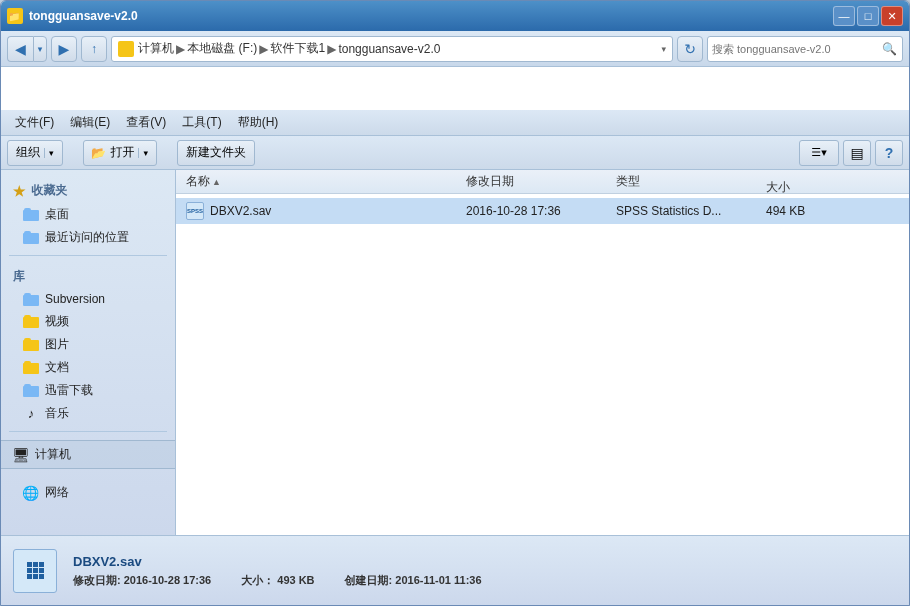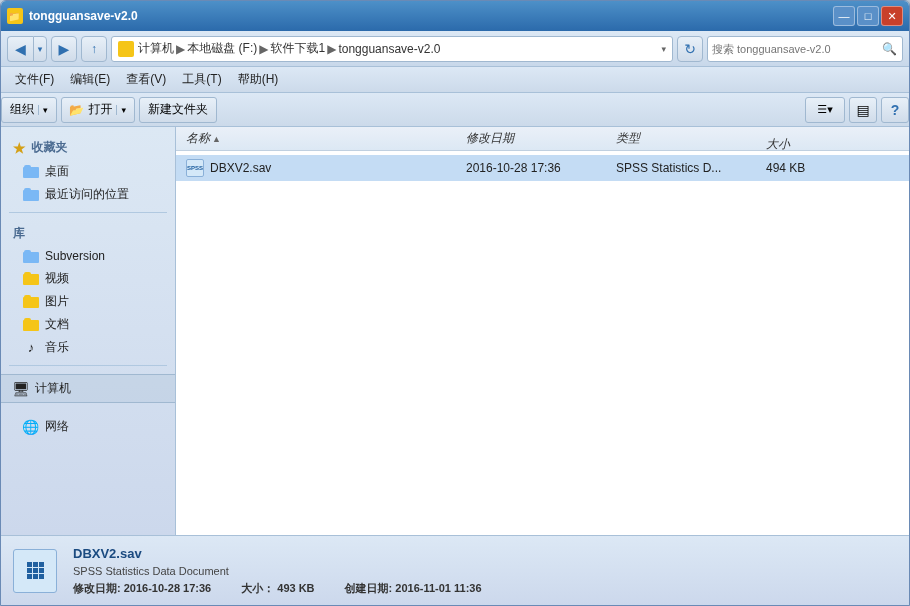--- a/index.html
+++ b/index.html
@@ -187,37 +187,38 @@
 
     
     .menu-bar {
       background: linear-gradient(to bottom, #dce8f5 0%, #ccdaea 100%);
       height: 26px;
       display: flex;
       align-items: center;
       padding: 0 6px;
       border-bottom: 1px solid #a8c0d8;
       flex-shrink: 0;
+      margin-top: 43px;
     }
     .menu-item {
       padding: 2px 8px;
       cursor: pointer;
       font-size: 12px;
       color: #222;
       border-radius: 3px;
     }
 
     
     .toolbar {
       background: linear-gradient(to bottom, #dce8f5 0%, #ccdaea 100%);
       height: 34px;
       display: flex;
       align-items: center;
-      padding: 0 0;
-      gap: 4px;
+      padding: 0 6px;
+      gap: 20px;
       border-bottom: 1px solid #a8c0d8;
       flex-shrink: 0;
     }
     .toolbar-btn {
       height: 26px;
       padding: 0 8px;
       border: 1px solid #a0b8d0;
       border-radius: 3px;
       background: linear-gradient(to bottom, #e8f0f8, #d0dcea);
       display: flex;
@@ -397,21 +398,20 @@
       border-bottom: 1px solid #c0d0e0;
       padding: 0 10px;
       flex-shrink: 0;
     }
     .col-header {
       font-size: 12px;
       color: #333;
       display: flex;
       align-items: center;
       gap: 2px;
-      font-style: italic;
     }
     .col-name { width: 280px; }
     .col-date { width: 150px; }
     .col-type { width: 150px; }
     .col-size { width: 80px; margin-top: 12px; }
     .sort-arrow { font-size: 9px; color: #666; }
 
     
     .file-list {
       flex: 1;
@@ -624,20 +624,26 @@
         <span>图片</span>
       </div>
       <div class="sidebar-item">
         <div class="sidebar-item-icon">
           <div class="icon-folder"></div>
         </div>
         <span>文档</span>
       </div>
       <div class="sidebar-item">
         <div class="sidebar-item-icon">
+          <div class="icon-folder-special"></div>
+        </div>
+        <span>迅雷下载</span>
+      </div>
+      <div class="sidebar-item">
+        <div class="sidebar-item-icon">
           <span style="font-size:13px;">♪</span>
         </div>
         <span>音乐</span>
       </div>
 
       <div class="sidebar-divider"></div>
 
       <div class="sidebar-item-computer">
         <div class="sidebar-item-icon">
           <span style="font-size:14px;">🖥</span>
@@ -702,21 +708,20 @@
           <div style="background:#2060a0;width:5px;height:5px;"></div>
           <div style="background:#2060a0;width:5px;height:5px;"></div>
           <div style="background:#2060a0;width:5px;height:5px;"></div>
           <div style="background:#2060a0;width:5px;height:5px;"></div>
           <div style="background:#2060a0;width:5px;height:5px;"></div>
         </div>
       </div>
     </div>
     <div class="status-info">
       <div class="status-filename">DBXV2.sav</div>
-      <div class="status-type">SPSS Statistics Data Document</div>
       <div class="status-dates">
         <span>
           <span>修改日期:</span>
           <span>2016-10-28 17:36</span>
         </span>
         <span>
           <span>大小：</span>
           <span>493 KB</span>
         </span>
         <span>

